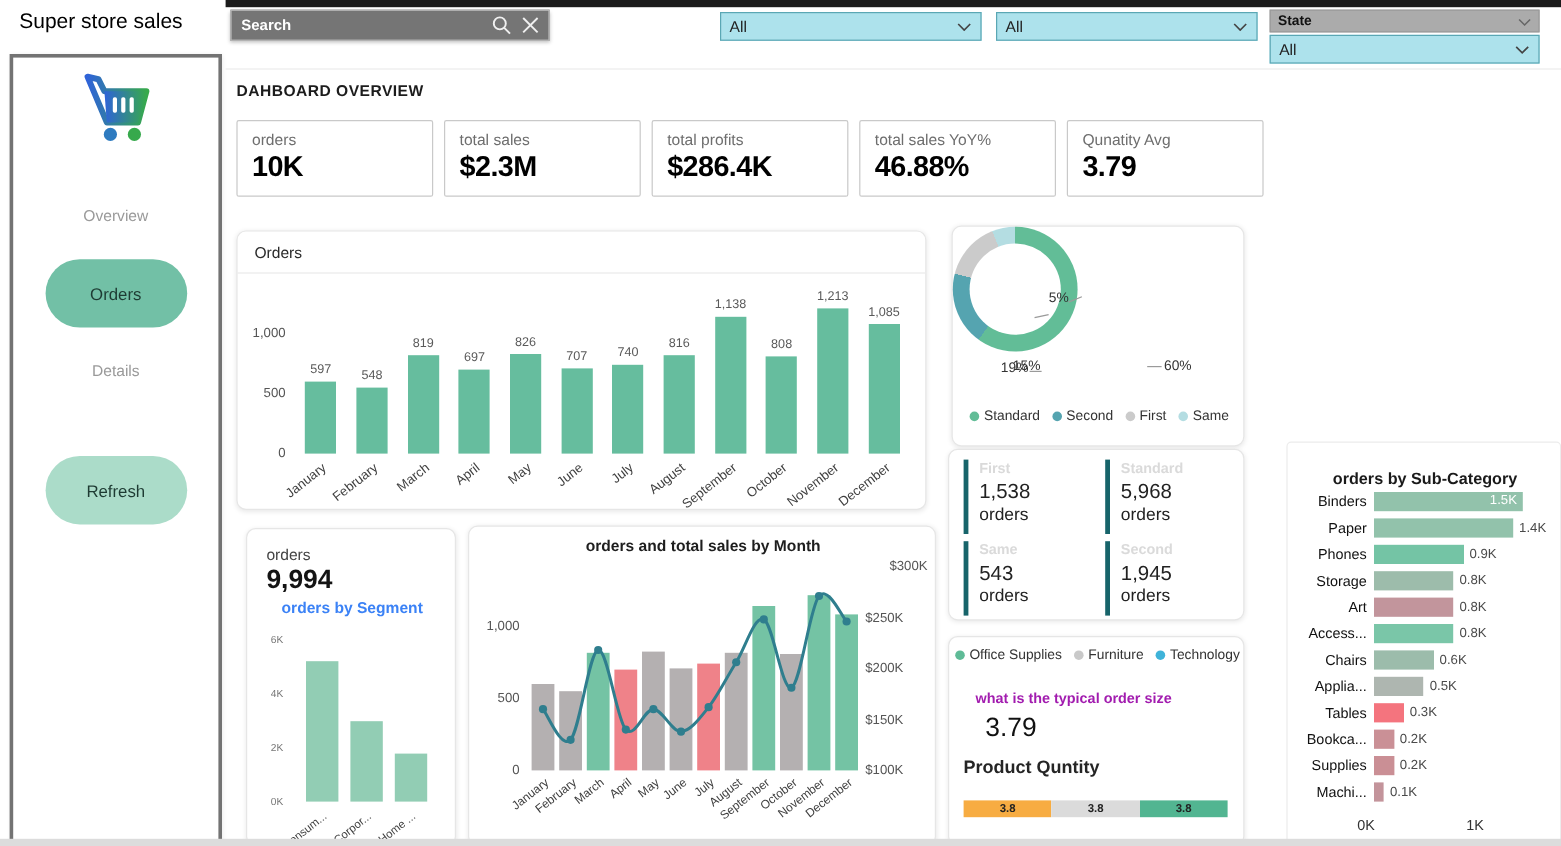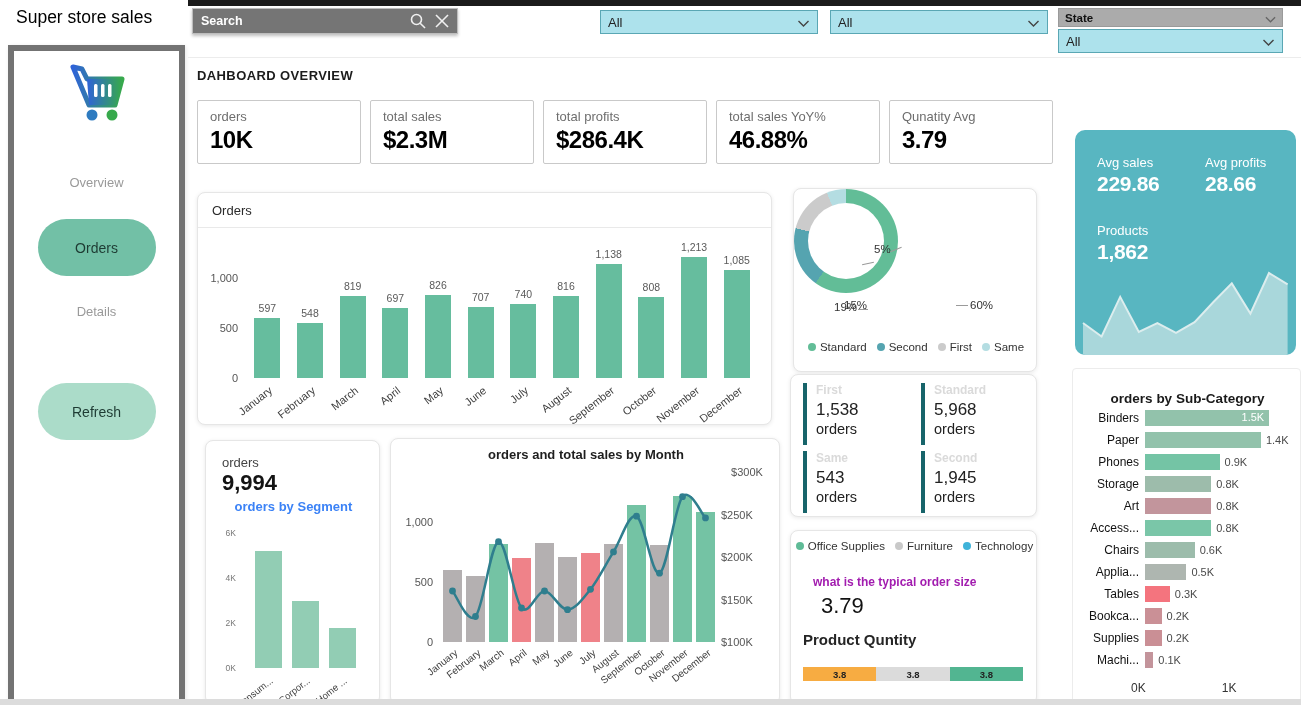--- a/index.html
+++ b/index.html
@@ -16,21 +16,21 @@
   .search-ico{width:18px;height:18px;margin-right:6px;flex:0 0 auto;}
   .filter-group{position:absolute;top:8px;}
   .filter-head{height:19px;background:#ababab;border:1px solid #9a9a9a;box-sizing:border-box;
                display:flex;align-items:center;justify-content:space-between;padding:0 6px;}
   .filter-drop{margin-top:2px;height:24px;background:#ade2ec;border:1.5px solid #5aa7b4;box-sizing:border-box;
                display:flex;align-items:center;justify-content:space-between;padding:0 7px;}
   .topbar-divider{position:absolute;left:188px;top:57px;width:1113px;height:1px;background:#ececec;}
   
   .app-title{position:absolute;left:16px;top:7px;font-size:17.5px;color:#000;}
   .sidebar{position:absolute;left:8px;top:45px;width:177px;height:660px;background:#fff;
-           border:6px solid #737373;box-shadow:1px 1px 4px rgba(0,0,0,.10);box-sizing:border-box;}
+           border:3px solid #737373;box-shadow:1px 1px 4px rgba(0,0,0,.10);box-sizing:border-box;}
   .cart-wrap{position:absolute;left:50%;top:12px;transform:translateX(-50%);}
   .nav-link{position:absolute;width:100%;text-align:center;font-size:13px;color:#9a9a9a;cursor:pointer;}
   .pill{position:absolute;left:50%;transform:translateX(-50%);width:118px;height:57px;border:none;
         border-radius:29px;font-family:"Liberation Sans",sans-serif;font-size:14px;color:#1e3b33;cursor:pointer;}
   
   .page-heading{position:absolute;left:197px;top:68px;font-size:13px;font-weight:bold;letter-spacing:.4px;color:#1c1c1c;}
   .kpi-card{position:absolute;top:100px;width:164px;height:64px;background:#fff;border:1px solid #c9c9c9;
             border-radius:2px;box-sizing:border-box;padding:8px 0 0 12px;}
   .kpi-label{font-size:13px;color:#6e6e6e;}
   .kpi-value{font-size:24px;font-weight:bold;color:#000000;letter-spacing:-.5px;margin-top:2px;}
@@ -293,21 +293,21 @@
   <div class="panel" id="combo-panel" style="left:390px;top:438px;width:390px;height:267px;">
     <div class="abs" style="left:0;top:8px;width:390px;text-align:center;font-size:13px;font-weight:bold;color:#1e1e1e;">orders and total sales by Month</div>
     <div class="abs" id="combo-plot" style="left:0;top:0;width:390px;height:267px;">
         <div class="tick" style="left: 2px; top: 197px; width: 40px;">0</div>
         <div class="tick" style="left: 2px; top: 137px; width: 40px;">500</div>
         <div class="tick" style="left: 2px; top: 77px; width: 40px;">1,000</div>
         <div class="tick" style="left: 330px; top: 197px; width: 52px; text-align: left;">$100K</div>
         <div class="tick" style="left: 330px; top: 154.5px; width: 52px; text-align: left;">$150K</div>
         <div class="tick" style="left: 330px; top: 112px; width: 52px; text-align: left;">$200K</div>
         <div class="tick" style="left: 330px; top: 69.5px; width: 52px; text-align: left;">$250K</div>
-        <div class="tick" style="left: 330px; top: 27px; width: 52px; text-align: center;">$300K</div>
+        <div class="tick" style="left: 330px; top: 27px; width: 52px; text-align: right;">$300K</div>
         <div class="bar" style="left: 52px; top: 131.36px; width: 19px; height: 71.64px; background: rgb(180, 176, 177);"></div>
         <div class="xlabel" style="left: 61.5px; top: 208px; font-size: 10px;">January</div>
         <div class="bar" style="left: 75px; top: 137.24px; width: 19px; height: 65.76px; background: rgb(180, 176, 177);"></div>
         <div class="xlabel" style="left: 84.5px; top: 208px; font-size: 10px;">February</div>
         <div class="bar" style="left: 98px; top: 104.72px; width: 19px; height: 98.28px; background: rgb(116, 195, 164);"></div>
         <div class="xlabel" style="left: 107.5px; top: 208px; font-size: 10px;">March</div>
         <div class="bar" style="left: 121px; top: 119.36px; width: 19px; height: 83.64px; background: rgb(239, 130, 137);"></div>
         <div class="xlabel" style="left: 130.5px; top: 208px; font-size: 10px;">April</div>
         <div class="bar" style="left: 144px; top: 103.88px; width: 19px; height: 99.12px; background: rgb(180, 176, 177);"></div>
         <div class="xlabel" style="left: 153.5px; top: 208px; font-size: 10px;">May</div>
@@ -361,32 +361,20 @@
     <div class="abs" style="left:22px;top:44px;font-size:12px;font-weight:bold;color:#a21caf;">what is the typical order size</div>
     <div class="abs" style="left:30px;top:62px;font-size:22px;color:#111;">3.79</div>
     <div class="abs" style="left:12px;top:100px;font-size:15px;font-weight:bold;color:#252525;">Product Quntity</div>
     <div class="qty-bar" id="qty-bar">
         <div class="qty-seg" style="background: rgb(247, 172, 66);">3.8</div>
         <div class="qty-seg" style="background: rgb(219, 219, 219);">3.8</div>
         <div class="qty-seg" style="background: rgb(82, 181, 145);">3.8</div>
       </div>
   </div>
 
-  <div class="teal-card">
-    <div class="teal-lab" style="left:22px;top:25px;">Avg sales</div>
-    <div class="teal-val" style="left:22px;top:42px;">229.86</div>
-    <div class="teal-lab" style="left:130px;top:25px;">Avg profits</div>
-    <div class="teal-val" style="left:130px;top:42px;">28.66</div>
-    <div class="teal-lab" style="left:22px;top:93px;">Products</div>
-    <div class="teal-val" style="left:22px;top:110px;">1,862</div>
-    <svg id="sparkline" class="abs" style="left:0;top:120px;" width="221" height="105">
-        <polygon points="8,105 8,73 26.6,86.5 45.2,46.9 63.800000000000004,82 82.4,73 101,82.9 119.60000000000001,72.1 138.20000000000002,52.3 156.8,33.39999999999999 175.4,63.55 194,23.049999999999997 212.60000000000002,34.3 212.60000000000002,105" fill="#a9d7db"></polygon>
-        <polyline points="8,73 26.6,86.5 45.2,46.9 63.800000000000004,82 82.4,73 101,82.9 119.60000000000001,72.1 138.20000000000002,52.3 156.8,33.39999999999999 175.4,63.55 194,23.049999999999997 212.60000000000002,34.3" fill="none" stroke="#dcedee" stroke-width="2"></polyline>
-      </svg>
-  </div>
 
   <div class="panel" id="subcat-panel" style="left:1072px;top:368px;width:229px;height:337px;border-radius:4px;box-shadow:none;border-color:#ececec;">
     <div class="abs" style="left:0;top:22px;width:229px;text-align:center;font-size:13.5px;font-weight:bold;color:#1a1a1a;">orders by Sub-Category</div>
     <div class="abs" id="subcat-rows" style="left:6px;top:38px;width:217px;">
         <div class="subcat-row">
           <div class="subcat-label">Binders</div>
           <div class="subcat-bar" style="width: 124.2px; background: rgb(146, 194, 171);">
             <div style="position: absolute; right: 5px; top: 1px; font-size: 11px; color: rgb(255, 255, 255);">1.5K</div>
           </div>
         </div>

